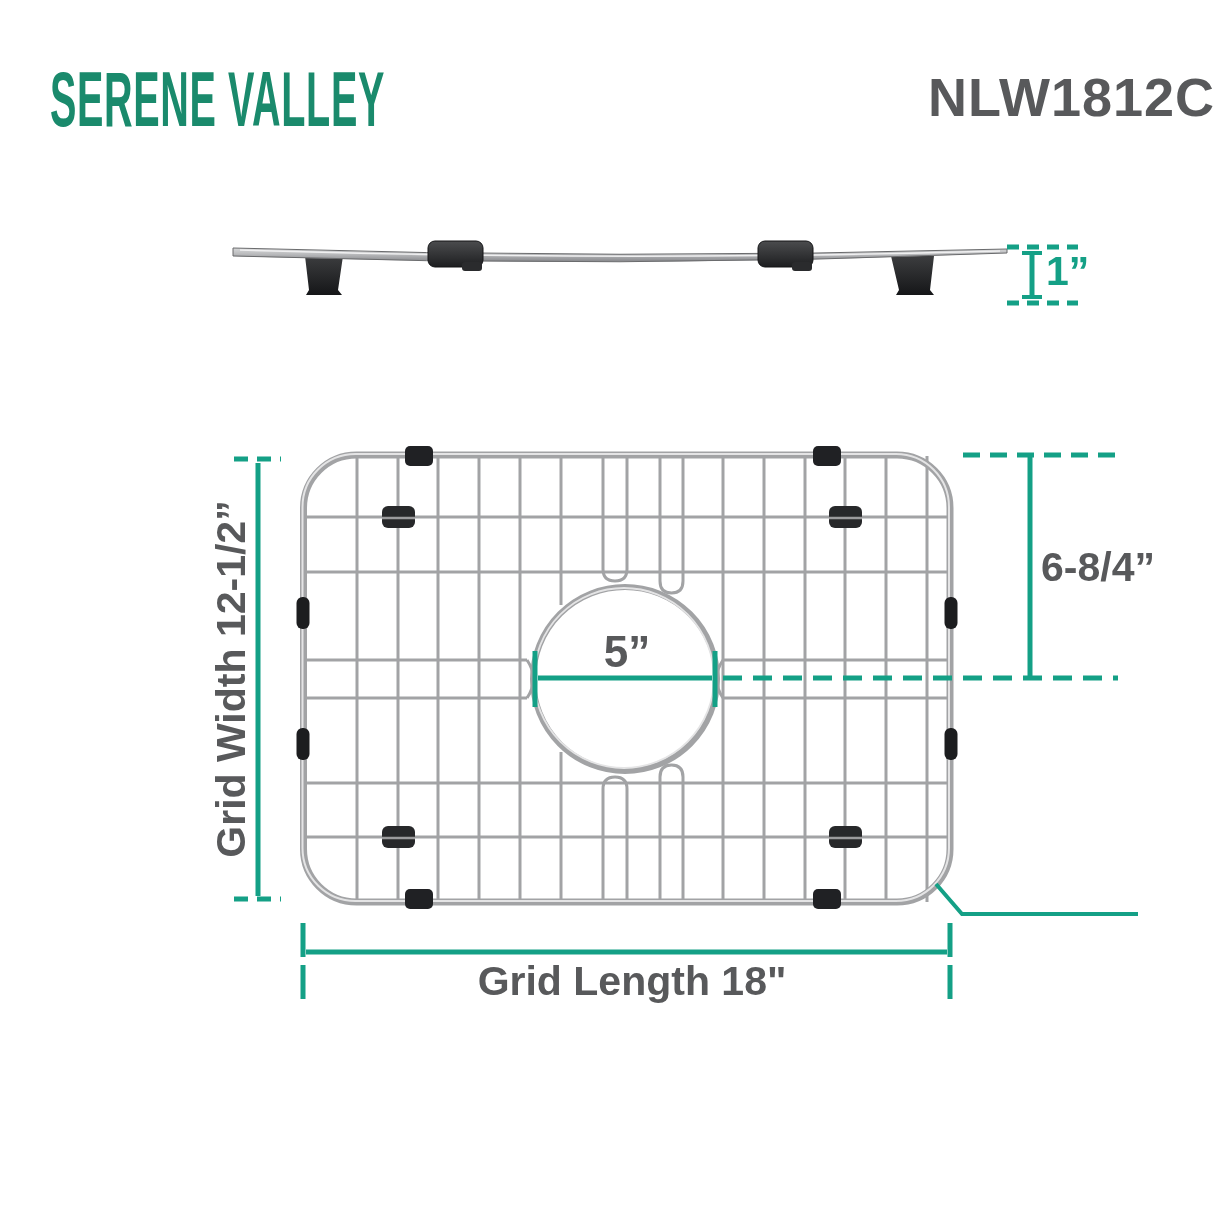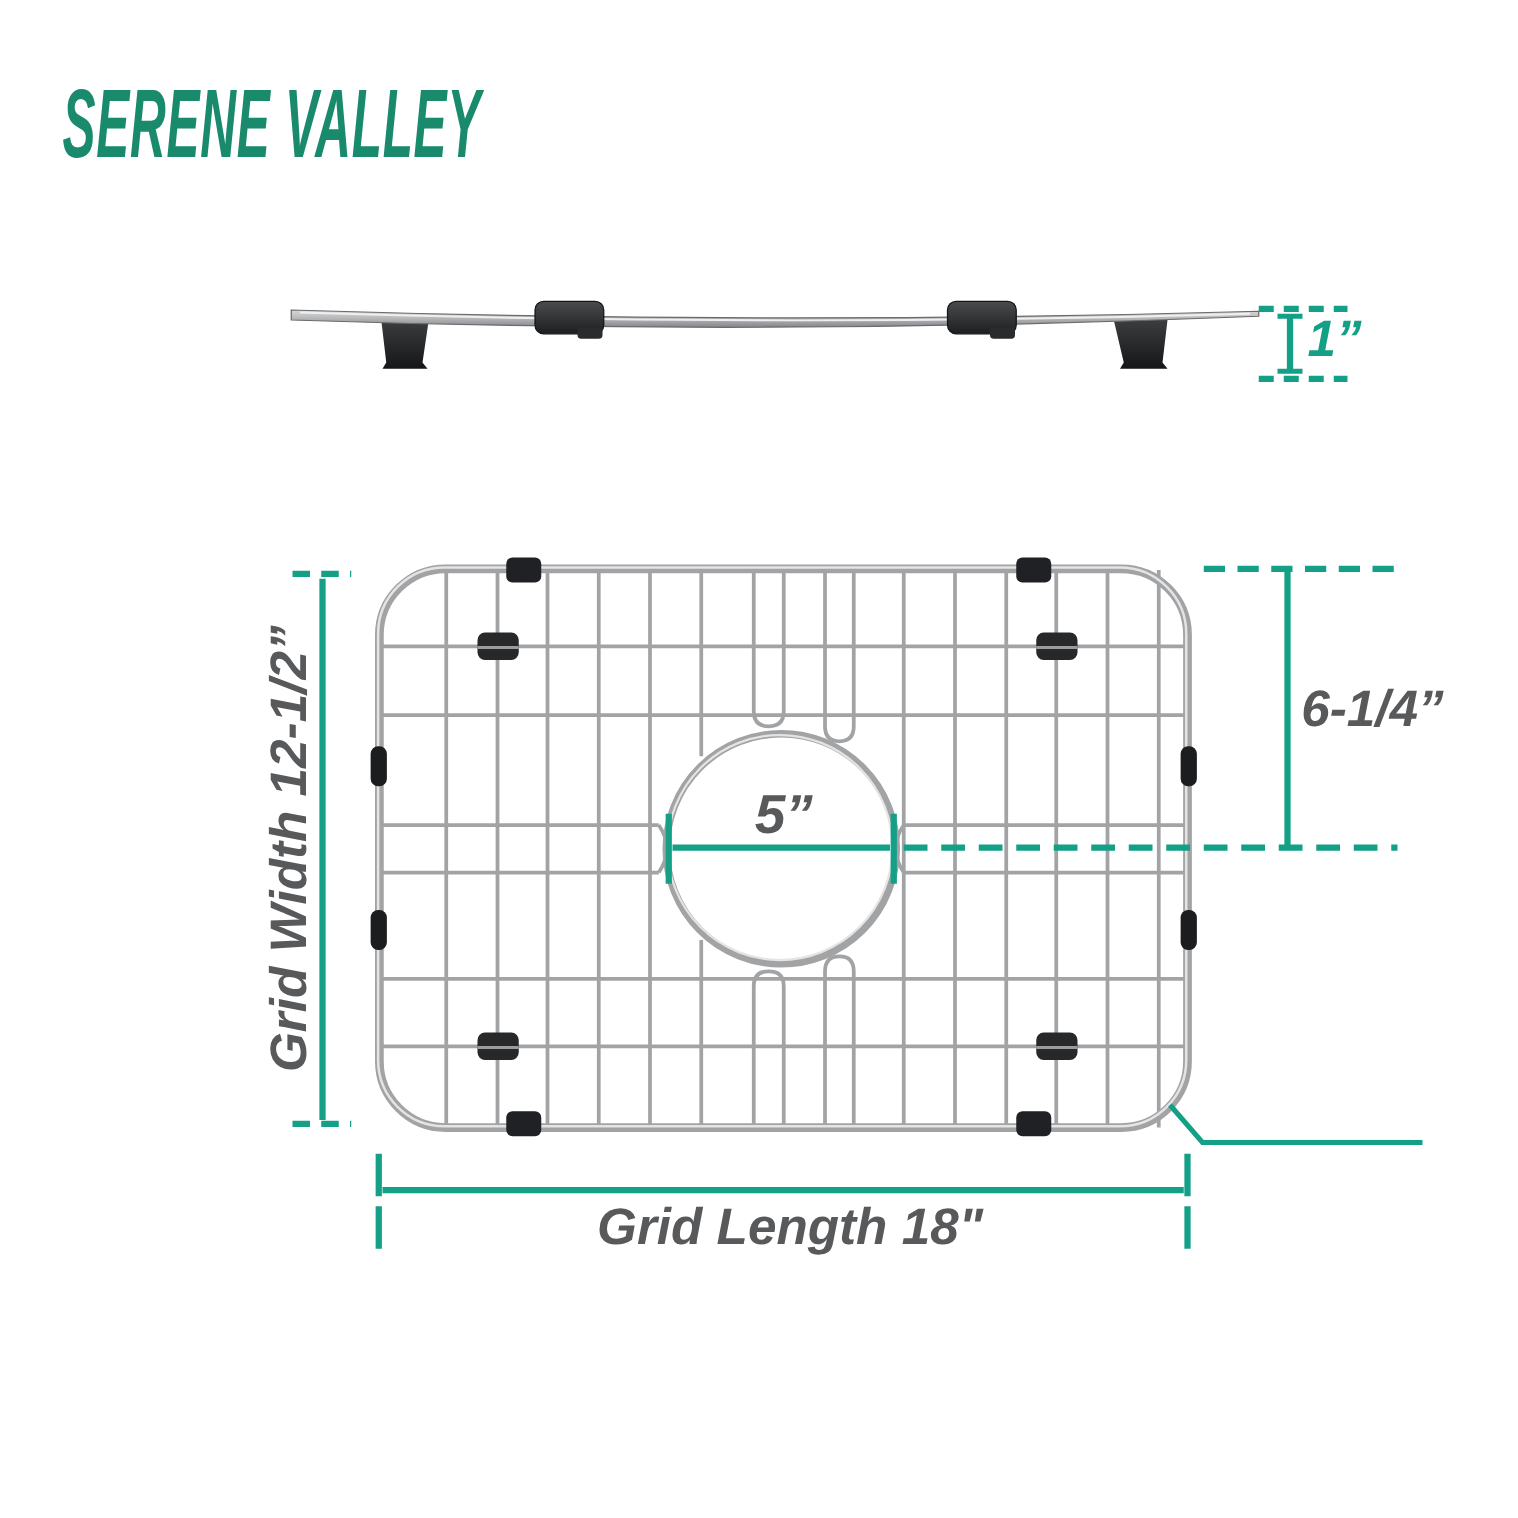--- a/index.html
+++ b/index.html
@@ -1,19 +1,18 @@
 <!DOCTYPE html>
 <html><head>
 <meta charset="utf-8">
 <style>
   html,body{margin:0;padding:0;background:#ffffff;}
   .canvas{
     position:relative;width:1214px;height:1214px;background:#ffffff;overflow:hidden;
     font-family:"Liberation Sans",sans-serif;
-    font-style:italic;
   }
   .label{
     position:absolute;color:#58595b;font-weight:bold;white-space:nowrap;
     font-family:"Liberation Sans",sans-serif;
   }
   .brand-logo{
     position:absolute;left:50px;top:54px;font-size:66px;font-weight:bold;
     color:#1a8a6c;letter-spacing:1px;transform:scale(0.60,1.18);
     transform-origin:left top;white-space:nowrap;
   }
@@ -166,25 +165,26 @@
       <path d="M303,923 V999" stroke-width="5" stroke-dasharray="34 8"></path>
       <path d="M950,923 V999" stroke-width="5" stroke-dasharray="34 8"></path>
       <path d="M306,952 H947" stroke-width="5"></path>
     </g>
 
     <path d="M936,884 L962,914 L1138,914" fill="none" stroke="#14a086" stroke-width="4"></path>
   </svg>
 
   <div class="brand-logo">SERENE VALLEY</div>
 
+  <div class="model-number">NLW1812C</div>
 
   <div class="label dim-height">1”</div>
 
   <div class="label dim-grid-width">Grid Width 12-1/2”</div>
 
-  <div class="label dim-offset">6-1/4”</div>
+  <div class="label dim-offset">6-8/4”</div>
 
   <div class="label dim-opening">5”</div>
 
 
   <div class="label dim-grid-length">Grid Length 18"</div>
 
 </div>
 
 </body></html>

